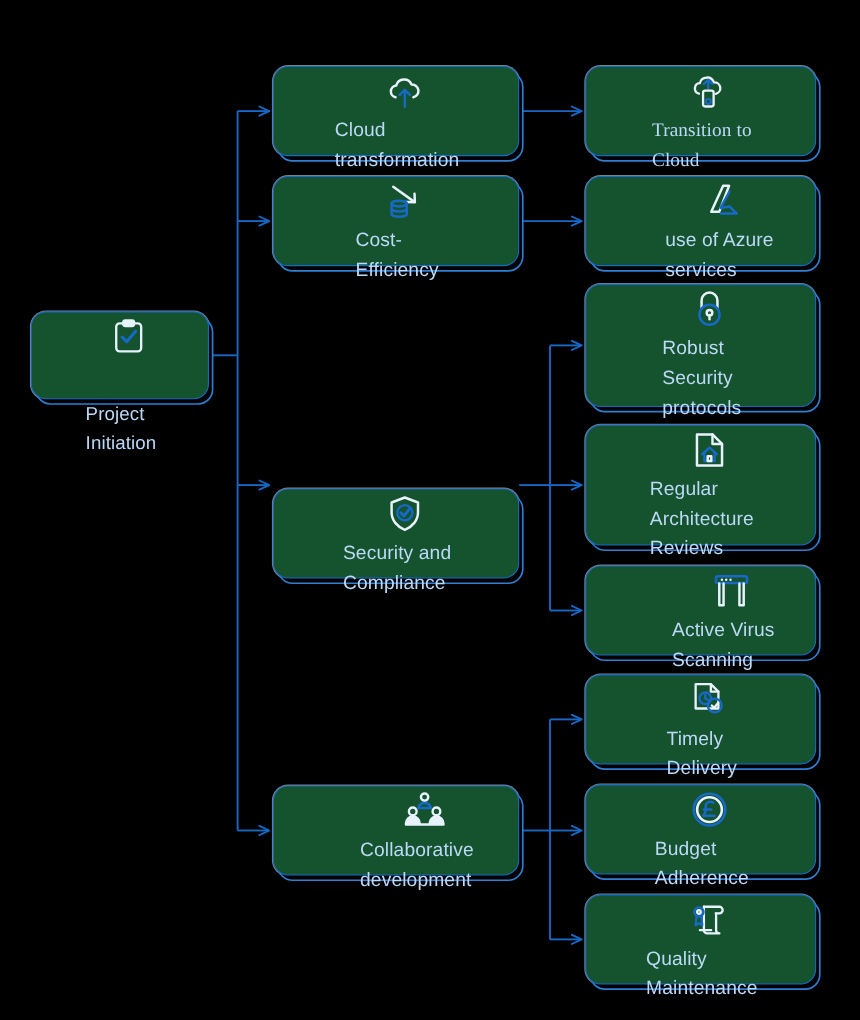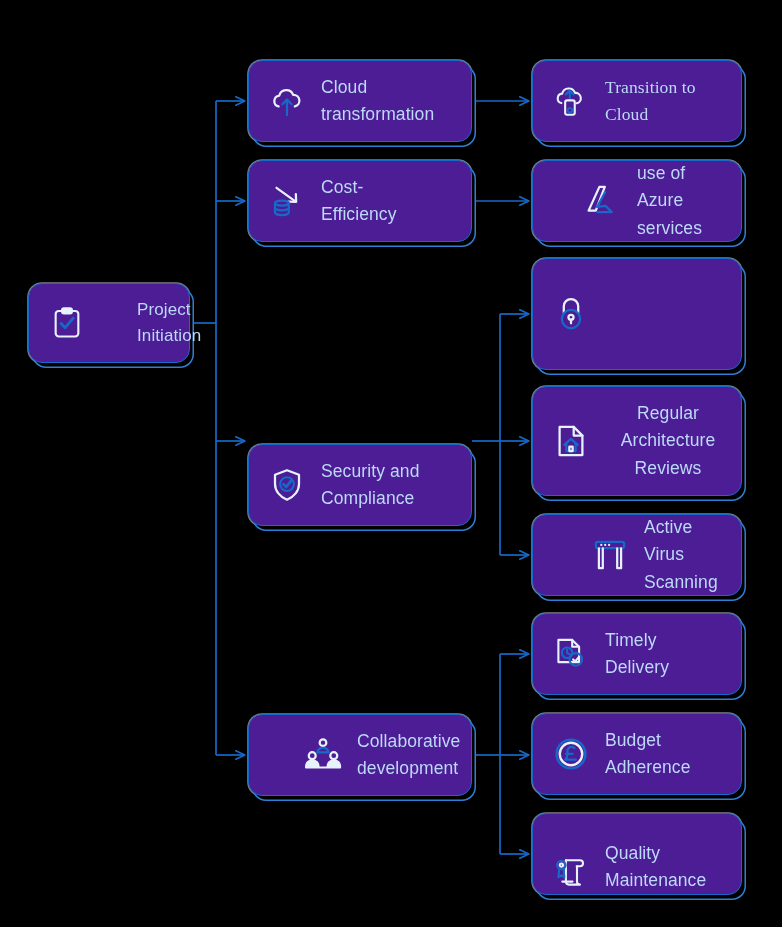--- a/index.html
+++ b/index.html
@@ -11,26 +11,27 @@
   }
   #stage { position: relative; width: 782px; height: 927px; }
 
   svg.layer { position: absolute; left: 0; top: 0; width: 782px; height: 927px; }
   svg#connectors { z-index: 1; }
 
   .node {
     position: absolute;
     border: 1.6px solid #1769c8;
     border-radius: 14px;
-    background: #4c1d95;
+    background: #14532d;
     box-shadow: 4px 5px 0 -1.5px #000, 4px 5px 0 0 #2f7fd4,
                 0 0 0 0.8px rgba(225,238,252,0.55);
     display: flex;
     align-items: center;
     z-index: 3;
+    flex-direction: column;
   }
   .node .ico {
     flex: 0 0 auto;
     width: 44px; height: 44px;
     margin-left: 16px;
     display: flex; align-items: center; justify-content: center;
   }
   .node .ico svg { display: block; }
   .node .txt {
     flex: 1 1 auto;
@@ -47,25 +48,25 @@
   #n-root .txt { font-size: 17px; }
 
   #n-cloud  { left: 248px; top: 60px;  width: 224px; height: 82px; }
   #n-cost   { left: 248px; top: 160px; width: 224px; height: 82px; }
   #n-sec    { left: 248px; top: 400px; width: 224px; height: 82px; margin-top: 44px; }
   #n-collab { left: 248px; top: 714px; width: 224px; height: 82px; padding-left: 36px; }
 
   #n-trans  { left: 532px; top: 60px;  width: 210px; height: 82px; font-family: Liberation Serif, serif; }
   #n-azure  { left: 532px; top: 160px; width: 210px; height: 82px; padding-left: 32px; }
   #n-robust { left: 532px; top: 258px; width: 210px; height: 112px; }
-  #n-arch   { left: 532px; top: 386px; width: 210px; height: 110px; text-align: center; }
+  #n-arch   { left: 532px; top: 386px; width: 210px; height: 110px; }
   #n-virus  { left: 532px; top: 514px; width: 210px; height: 82px; padding-left: 39px; }
   #n-timely { left: 532px; top: 613px; width: 210px; height: 82px; }
   #n-budget { left: 532px; top: 713px; width: 210px; height: 82px; }
-  #n-qual   { left: 532px; top: 813px; width: 210px; height: 82px; align-items: flex-end; }
+  #n-qual   { left: 532px; top: 813px; width: 210px; height: 82px; }
 </style>
 </head>
 <body>
 
 <div id="stage">
 
   <svg class="layer" id="connectors" viewBox="0 0 782 927" xmlns="http://www.w3.org/2000/svg">
     <defs>
       <marker id="arw" markerWidth="11" markerHeight="11" refX="9.2" refY="5.2" orient="auto" markerUnits="userSpaceOnUse">
         <path d="M1,1 L10,5.2 L1,9.4" fill="none" stroke="#1769c8" stroke-width="1.7" stroke-linecap="round" stroke-linejoin="round"></path>
@@ -193,20 +194,23 @@
 
   <div class="node" id="n-robust">
     <span class="ico">
       <svg width="36" height="36" viewBox="0 0 24 24" fill="none" stroke="#e8f2fd" stroke-width="1.5" stroke-linecap="round" stroke-linejoin="round">
         <path d="M7.2,11.2 V6.8 a4.8,4.8 0 0 1 9.6,0 v4.4"></path>
         <circle cx="12" cy="15.4" r="6.1" stroke="#1769c8"></circle>
         <circle cx="12" cy="14.2" r="1.7"></circle>
         <line x1="12" y1="15.6" x2="12" y2="18.2"></line>
       </svg>
     </span>
+    <span class="txt">Robust
+Security
+protocols</span>
   </div>
 
   <div class="node" id="n-arch">
     <span class="ico">
       <svg width="36" height="36" viewBox="0 0 24 24" fill="none" stroke="#e8f2fd" stroke-width="1.5" stroke-linecap="round" stroke-linejoin="round">
         <path d="M4.4,2.6 h9.4 l5.8,5.8 v13 H4.4 Z"></path>
         <polyline points="13.8,2.6 13.8,8.4 19.6,8.4"></polyline>
         <polyline points="7.6,14.6 12,10.6 16.4,14.6" stroke="#1769c8"></polyline>
         <path d="M8.9,13.6 v5.1 h6.2 v-5.1" stroke="#1769c8"></path>
         <rect x="10.9" y="15.8" width="2.2" height="2.9"></rect>

